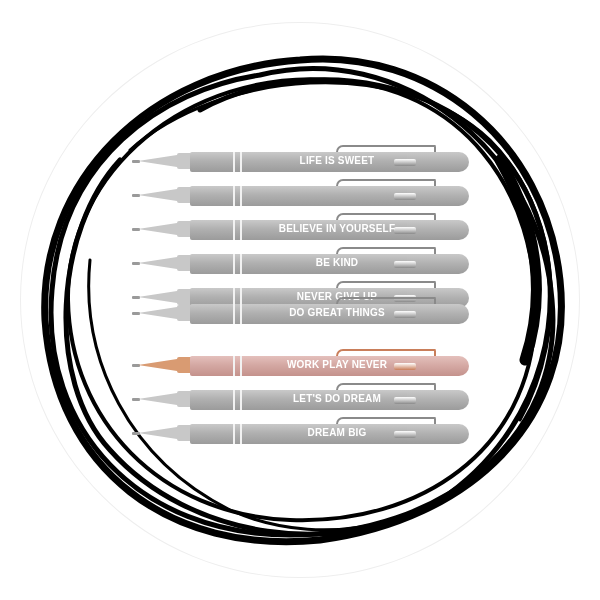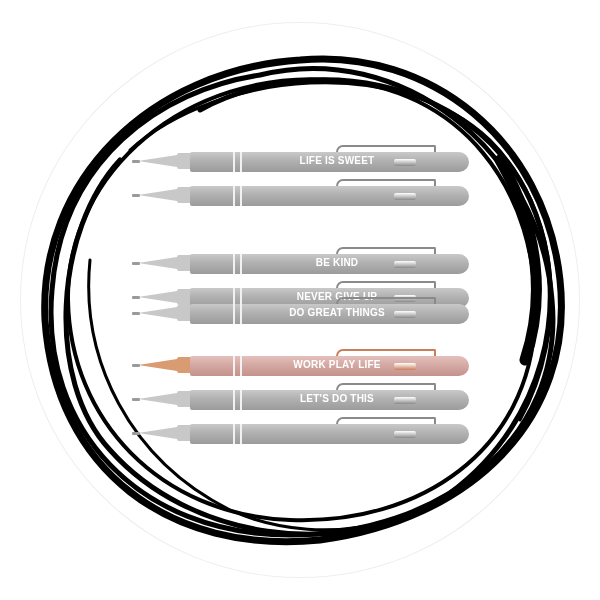--- a/index.html
+++ b/index.html
@@ -54,20 +54,32 @@
     <div class="clip"></div>
     <div class="tip"></div>
     <div class="cone"></div>
     <div class="cone-cap"></div>
     <div class="body"></div>
     <div class="cap"></div>
     <div class="clip-band"></div>
     <div class="ring r1"></div>
     <div class="ring r2"></div>
   </div>
+  <div class="pen silver" style="top:218px">
+    <div class="clip"></div>
+    <div class="tip"></div>
+    <div class="cone"></div>
+    <div class="cone-cap"></div>
+    <div class="body"></div>
+    <div class="cap"></div>
+    <div class="clip-band"></div>
+    <div class="ring r1"></div>
+    <div class="ring r2"></div>
+    <span class="label">BELIEVE IN YOURSELF</span>
+  </div>
   <div class="pen silver" style="top:252px">
     <div class="clip"></div>
     <div class="tip"></div>
     <div class="cone"></div>
     <div class="cone-cap"></div>
     <div class="body"></div>
     <div class="cap"></div>
     <div class="clip-band"></div>
     <div class="ring r1"></div>
     <div class="ring r2"></div>
@@ -100,38 +112,39 @@
   <div class="pen rose" style="top:354px">
     <div class="clip"></div>
     <div class="tip"></div>
     <div class="cone"></div>
     <div class="cone-cap"></div>
     <div class="body"></div>
     <div class="cap"></div>
     <div class="clip-band"></div>
     <div class="ring r1"></div>
     <div class="ring r2"></div>
-    <span class="label">WORK PLAY LIFE</span>
+    <span class="label">WORK PLAY NEVER</span>
   </div>
   <div class="pen silver" style="top:388px">
     <div class="clip"></div>
     <div class="tip"></div>
     <div class="cone"></div>
     <div class="cone-cap"></div>
     <div class="body"></div>
     <div class="cap"></div>
     <div class="clip-band"></div>
     <div class="ring r1"></div>
     <div class="ring r2"></div>
-    <span class="label">LET'S DO THIS</span>
+    <span class="label">LET'S DO DREAM</span>
   </div>
   <div class="pen silver" style="top:422px">
     <div class="clip"></div>
     <div class="tip"></div>
     <div class="cone"></div>
     <div class="cone-cap"></div>
     <div class="body"></div>
     <div class="cap"></div>
     <div class="clip-band"></div>
     <div class="ring r1"></div>
     <div class="ring r2"></div>
+    <span class="label">DREAM BIG</span>
   </div>
 </div>
 
 </body></html>

